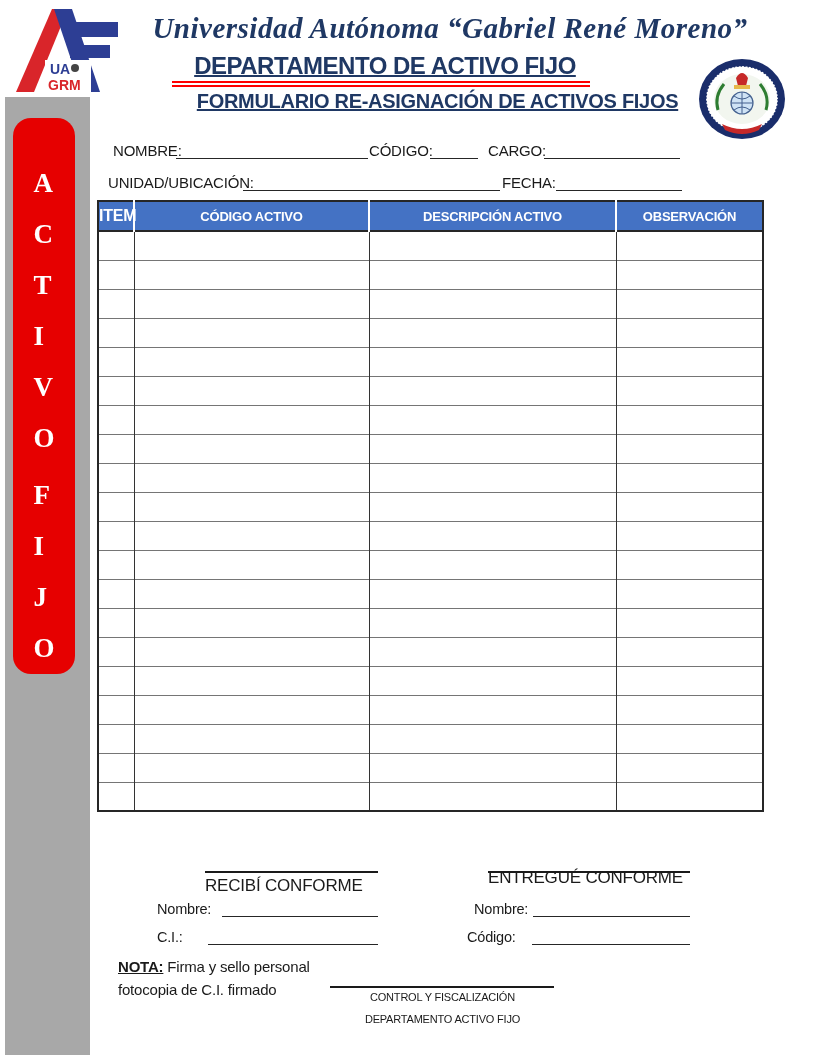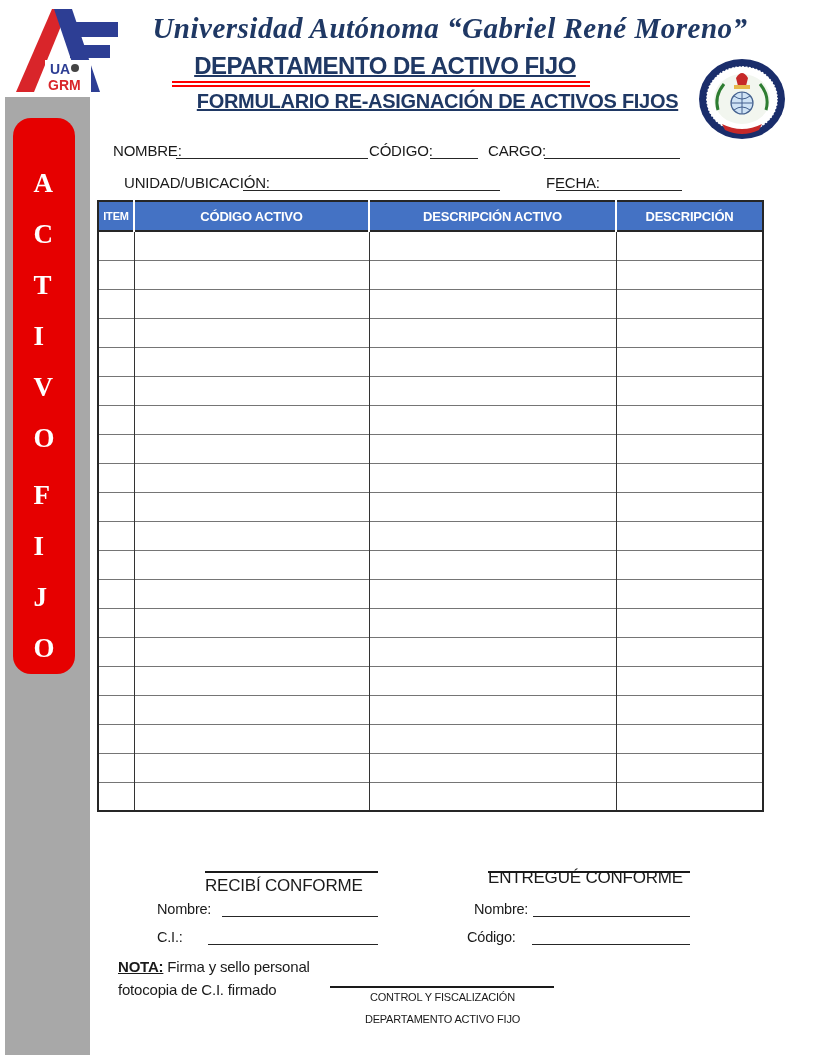--- a/index.html
+++ b/index.html
@@ -42,21 +42,21 @@
 
   
   .flabel{position:absolute;font-size:15px;letter-spacing:-0.2px;color:var(--ink);white-space:nowrap;}
   .fline{position:absolute;height:0;border-bottom:1.4px solid #262626;}
 
   
   table.assets{position:absolute;left:97px;top:200px;width:665px;border-collapse:collapse;
                table-layout:fixed;border:2px solid #262626;}
   table.assets thead th{background:var(--header-bg);color:#fff;font-weight:bold;font-size:13px;
                height:30px;border-left:2.5px solid #fff;letter-spacing:-0.2px;}
-  table.assets thead th:first-child{border-left:none;font-size:11px;margin-top:13px;}
+  table.assets thead th:first-child{border-left:none;font-size:16px;margin-top:13px;}
   table.assets tbody td{height:29px;border-top:1.6px solid #757575;border-left:1.6px solid #333;}
   table.assets tbody td:first-child{border-left:none;}
   table.assets tbody tr:first-child td{border-top:2px solid #262626;}
 
   
   .sigline{position:absolute;height:0;border-bottom:2.6px solid #1a1a1a;}
   .sigtitle{position:absolute;font-size:17px;letter-spacing:-0.2px;}
   .sline{position:absolute;height:0;border-bottom:1.5px solid #262626;}
   .nota-label{font-weight:bold;text-decoration:underline;margin-top:32px;}
   .nota{position:absolute;left:118px;top:955px;width:230px;font-size:15px;line-height:23px;letter-spacing:-0.2px;}
@@ -119,38 +119,38 @@
     <path d="M24,66 q20,10 40,0 l-3,6 q-17,8 -34,0 z" fill="#c62828"></path>
   </svg>
 
   <span class="flabel" style="left:113px;top:142px;">NOMBRE:</span>
   <span class="fline" style="left:176px;top:158px;width:192px;"></span>
   <span class="flabel" style="left:369px;top:142px;">CÓDIGO:</span>
   <span class="fline" style="left:430px;top:158px;width:48px;"></span>
   <span class="flabel" style="left:488px;top:142px;">CARGO:</span>
   <span class="fline" style="left:544px;top:158px;width:136px;"></span>
 
-  <span class="flabel" style="left:108px;top:174px;margin-left:16px;">UNIDAD/UBICACIÓN:</span>
+  <span class="flabel" style="left:108px;top:174px;">UNIDAD/UBICACIÓN:</span>
   <span class="fline" style="left:243px;top:190px;width:257px;"></span>
-  <span class="flabel" style="left:502px;top:174px;margin-left:44px;">FECHA:</span>
+  <span class="flabel" style="left:502px;top:174px;">FECHA:</span>
   <span class="fline" style="left:556px;top:190px;width:126px;"></span>
 
   <table class="assets">
     <colgroup>
       <col style="width:36px">
         <col style="width:235px">
         <col style="width:247px">
         <col style="width:147px">
     </colgroup>
     <thead>
       <tr>
         <th>ITEM</th>
         <th>CÓDIGO ACTIVO</th>
         <th>DESCRIPCIÓN ACTIVO</th>
-        <th>DESCRIPCIÓN</th>
+        <th>OBSERVACIÓN</th>
       </tr>
     </thead>
     <tbody id="assets-body">
         <tr>
           <td></td>
           <td></td>
           <td></td>
           <td></td>
         </tr>
         <tr>

